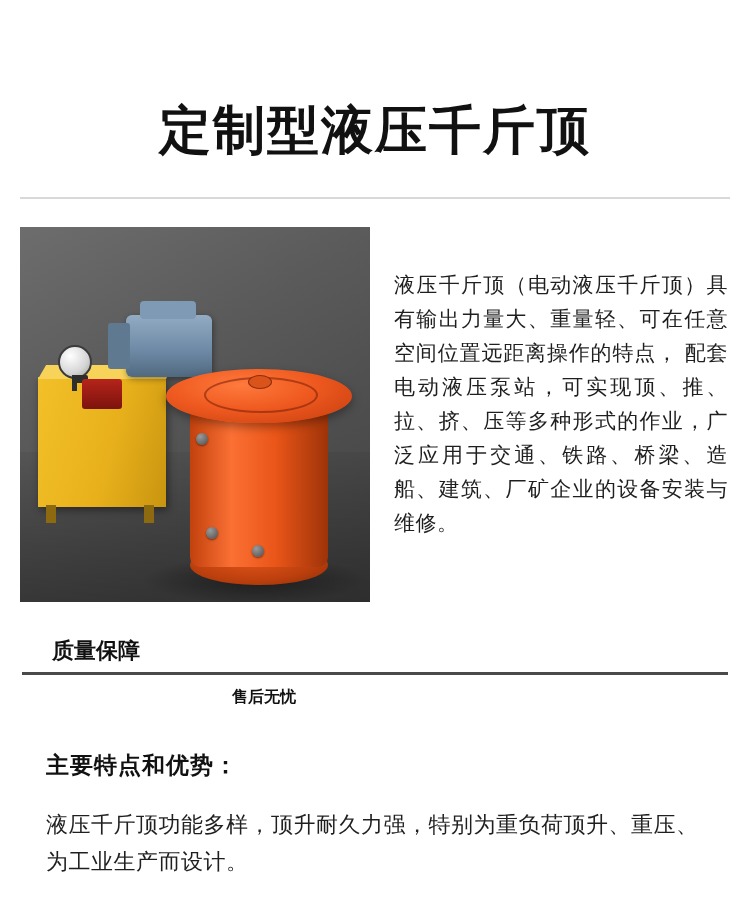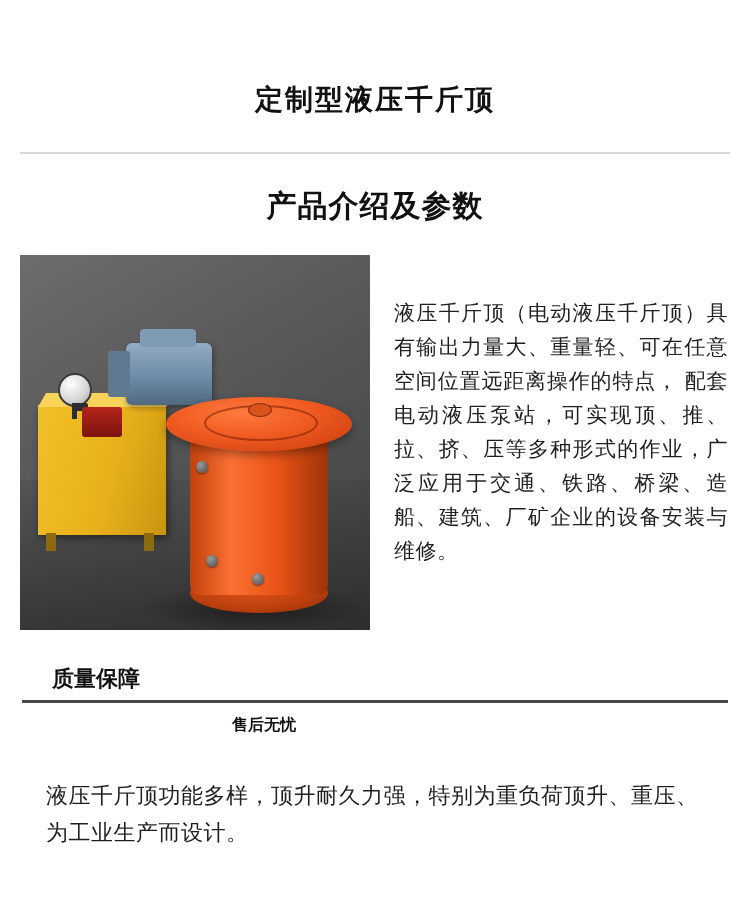--- a/index.html
+++ b/index.html
@@ -17,21 +17,21 @@
   .page {
     position: relative;
     width: 750px;
     height: 900px;
     box-sizing: border-box;
   }
 
   
   .main-title {
     text-align: center;
-    font-size: 28px;
+    font-size: 52px;
     font-weight: bold;
     letter-spacing: 2px;
     color: #111111;
     padding-top: 64px;
     line-height: 1.2;
   }
   .title-rule {
     width: 710px;
     margin: 36px auto 0 auto;
     border-top: 2px solid #d8d8d8;
@@ -297,21 +297,20 @@
   }
 </style>
 </head>
 <body>
 
 <div class="page">
 
   <h1 class="main-title">定制型液压千斤顶</h1>
   <div class="title-rule"></div>
 
-  <h2 class="section-heading">产品介绍及参数</h2>
 
   <div class="content-row">
 
     <div class="photo">
       <div class="floor"></div>
 
       <div class="pump-box"></div>
       <div class="pump-legs">
         <span></span>
           <span></span>
@@ -336,16 +335,17 @@
     <p class="desc">液压千斤顶（电动液压千斤顶）具有输出力量大、重量轻、可在任意空间位置远距离操作的特点， 配套电动液压泵站，可实现顶、推、拉、挤、压等多种形式的作业，广泛应用于交通、铁路、桥梁、造船、建筑、厂矿企业的设备安装与维修。</p>
   </div>
 
   <div class="guarantee">
     <div class="guarantee-left">质量保障</div>
     <div class="guarantee-rule"></div>
     <div class="guarantee-right">售后无忧</div>
   </div>
 
   <div class="features">
+    <div class="features-title">主要特点和优势：</div>
     <div class="features-body">液压千斤顶功能多样，顶升耐久力强，特别为重负荷顶升、重压、为工业生产而设计。</div>
   </div>
 
 </div>
 
 </body></html>

